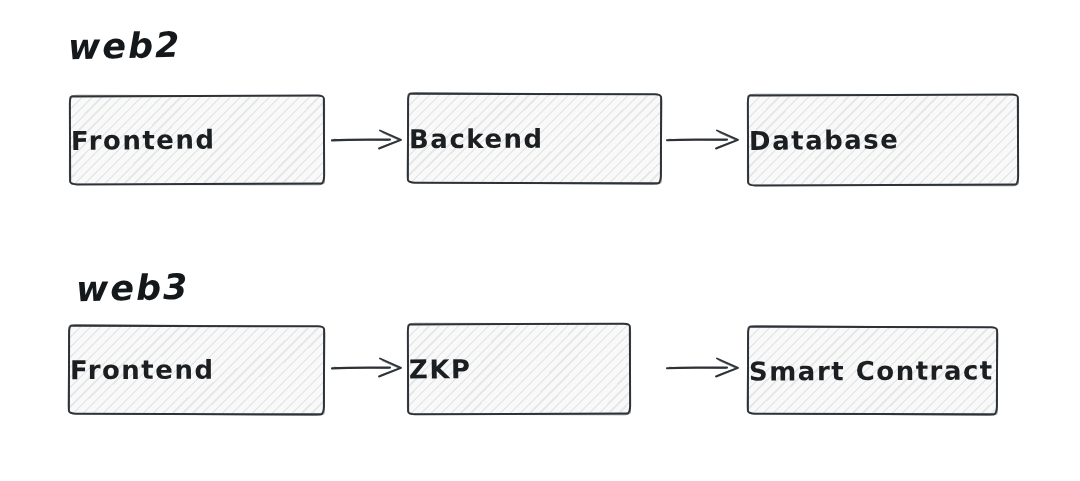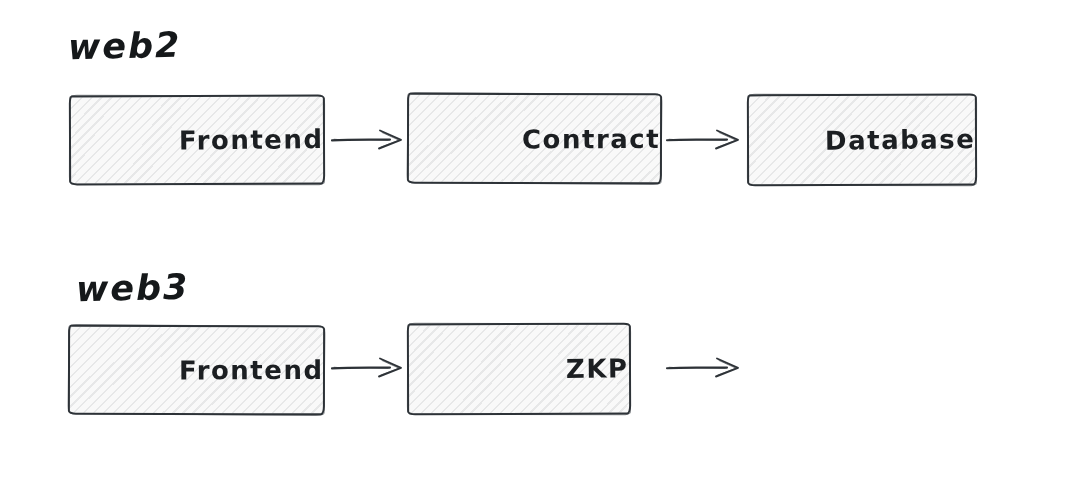--- a/index.html
+++ b/index.html
@@ -26,29 +26,28 @@
     letter-spacing: 2px;
     transform: rotate(-1.2deg);
     font-style: italic;
   }
 
   
   .node {
     position: absolute;
     display: flex;
     align-items: center;
-    justify-content: flex-end;
+    justify-content: flex-start;
     background-color: #f9f9f9;
     background-image:
       repeating-linear-gradient(135deg,
         rgba(110,115,120,0.13) 0px, rgba(110,115,120,0.13) 1.6px,
         rgba(0,0,0,0) 1.6px, rgba(0,0,0,0) 7px);
     border: 2.5px solid #2e3338;
     border-radius: 3px 7px 4px 8px / 8px 4px 9px 4px;
-    padding-left: 27px;
   }
   
   .node::after {
     content: "";
     position: absolute;
     inset: -2px;
     border: 1.4px solid rgba(46, 51, 56, 0.55);
     border-radius: 8px 3px 9px 3px / 3px 9px 3px 8px;
     transform: rotate(0.35deg);
     pointer-events: none;
@@ -93,31 +92,31 @@
   </div>
 
   <svg class="arrow" style="left:328px; top:126px;" viewBox="0 0 82 28" aria-hidden="true">
     <path class="shaft" d="M4,14.4 C24,13.2 44,13.8 62,13.6"></path>
     <path class="shaft-2" d="M6,13.4 C26,14.4 46,12.9 60,14.2"></path>
     <path class="head" d="M52,4.5 L73,13.8 L51,22.5"></path>
     <path class="head-2" d="M54,6.5 L71,14.2 L53,21"></path>
   </svg>
 
   <div class="node tilt-b" style="left:407px; top:93px; width:255px; height:91px;">
-    <span class="node-label">Contract</span>
+    <span class="node-label">Backend</span>
   </div>
 
   <svg class="arrow" style="left:663px; top:126px;" viewBox="0 0 82 28" aria-hidden="true">
     <path class="shaft" d="M4,14.2 C24,13.0 44,13.9 64,13.6"></path>
     <path class="shaft-2" d="M6,13.2 C26,14.3 46,12.8 62,14.2"></path>
     <path class="head" d="M54,4.5 L75,13.8 L53,22.5"></path>
     <path class="head-2" d="M56,6.5 L73,14.2 L55,21"></path>
   </svg>
 
-  <div class="node tilt-a" style="left:747px; top:94px; width:230px; height:92px;">
+  <div class="node tilt-a" style="left:747px; top:94px; width:272px; height:92px;">
     <span class="node-label">Database</span>
   </div>
 
   <div class="row-label" style="left:76px; top:268px;">web3</div>
 
   <div class="node tilt-b" style="left:68px; top:325px; width:257px; height:90px;">
     <span class="node-label">Frontend</span>
   </div>
 
   <svg class="arrow" style="left:328px; top:354px;" viewBox="0 0 82 28" aria-hidden="true">
@@ -131,14 +130,17 @@
     <span class="node-label">ZKP</span>
   </div>
 
   <svg class="arrow" style="left:663px; top:354px;" viewBox="0 0 82 28" aria-hidden="true">
     <path class="shaft" d="M4,14.2 C24,13.0 44,13.9 64,13.6"></path>
     <path class="shaft-2" d="M6,13.2 C26,14.3 46,12.8 62,14.2"></path>
     <path class="head" d="M54,4.5 L75,13.8 L53,22.5"></path>
     <path class="head-2" d="M56,6.5 L73,14.2 L55,21"></path>
   </svg>
 
+  <div class="node tilt-b" style="left:747px; top:326px; width:251px; height:89px;">
+    <span class="node-label">Smart Contract</span>
+  </div>
 
 </div>
 
 </body></html>

